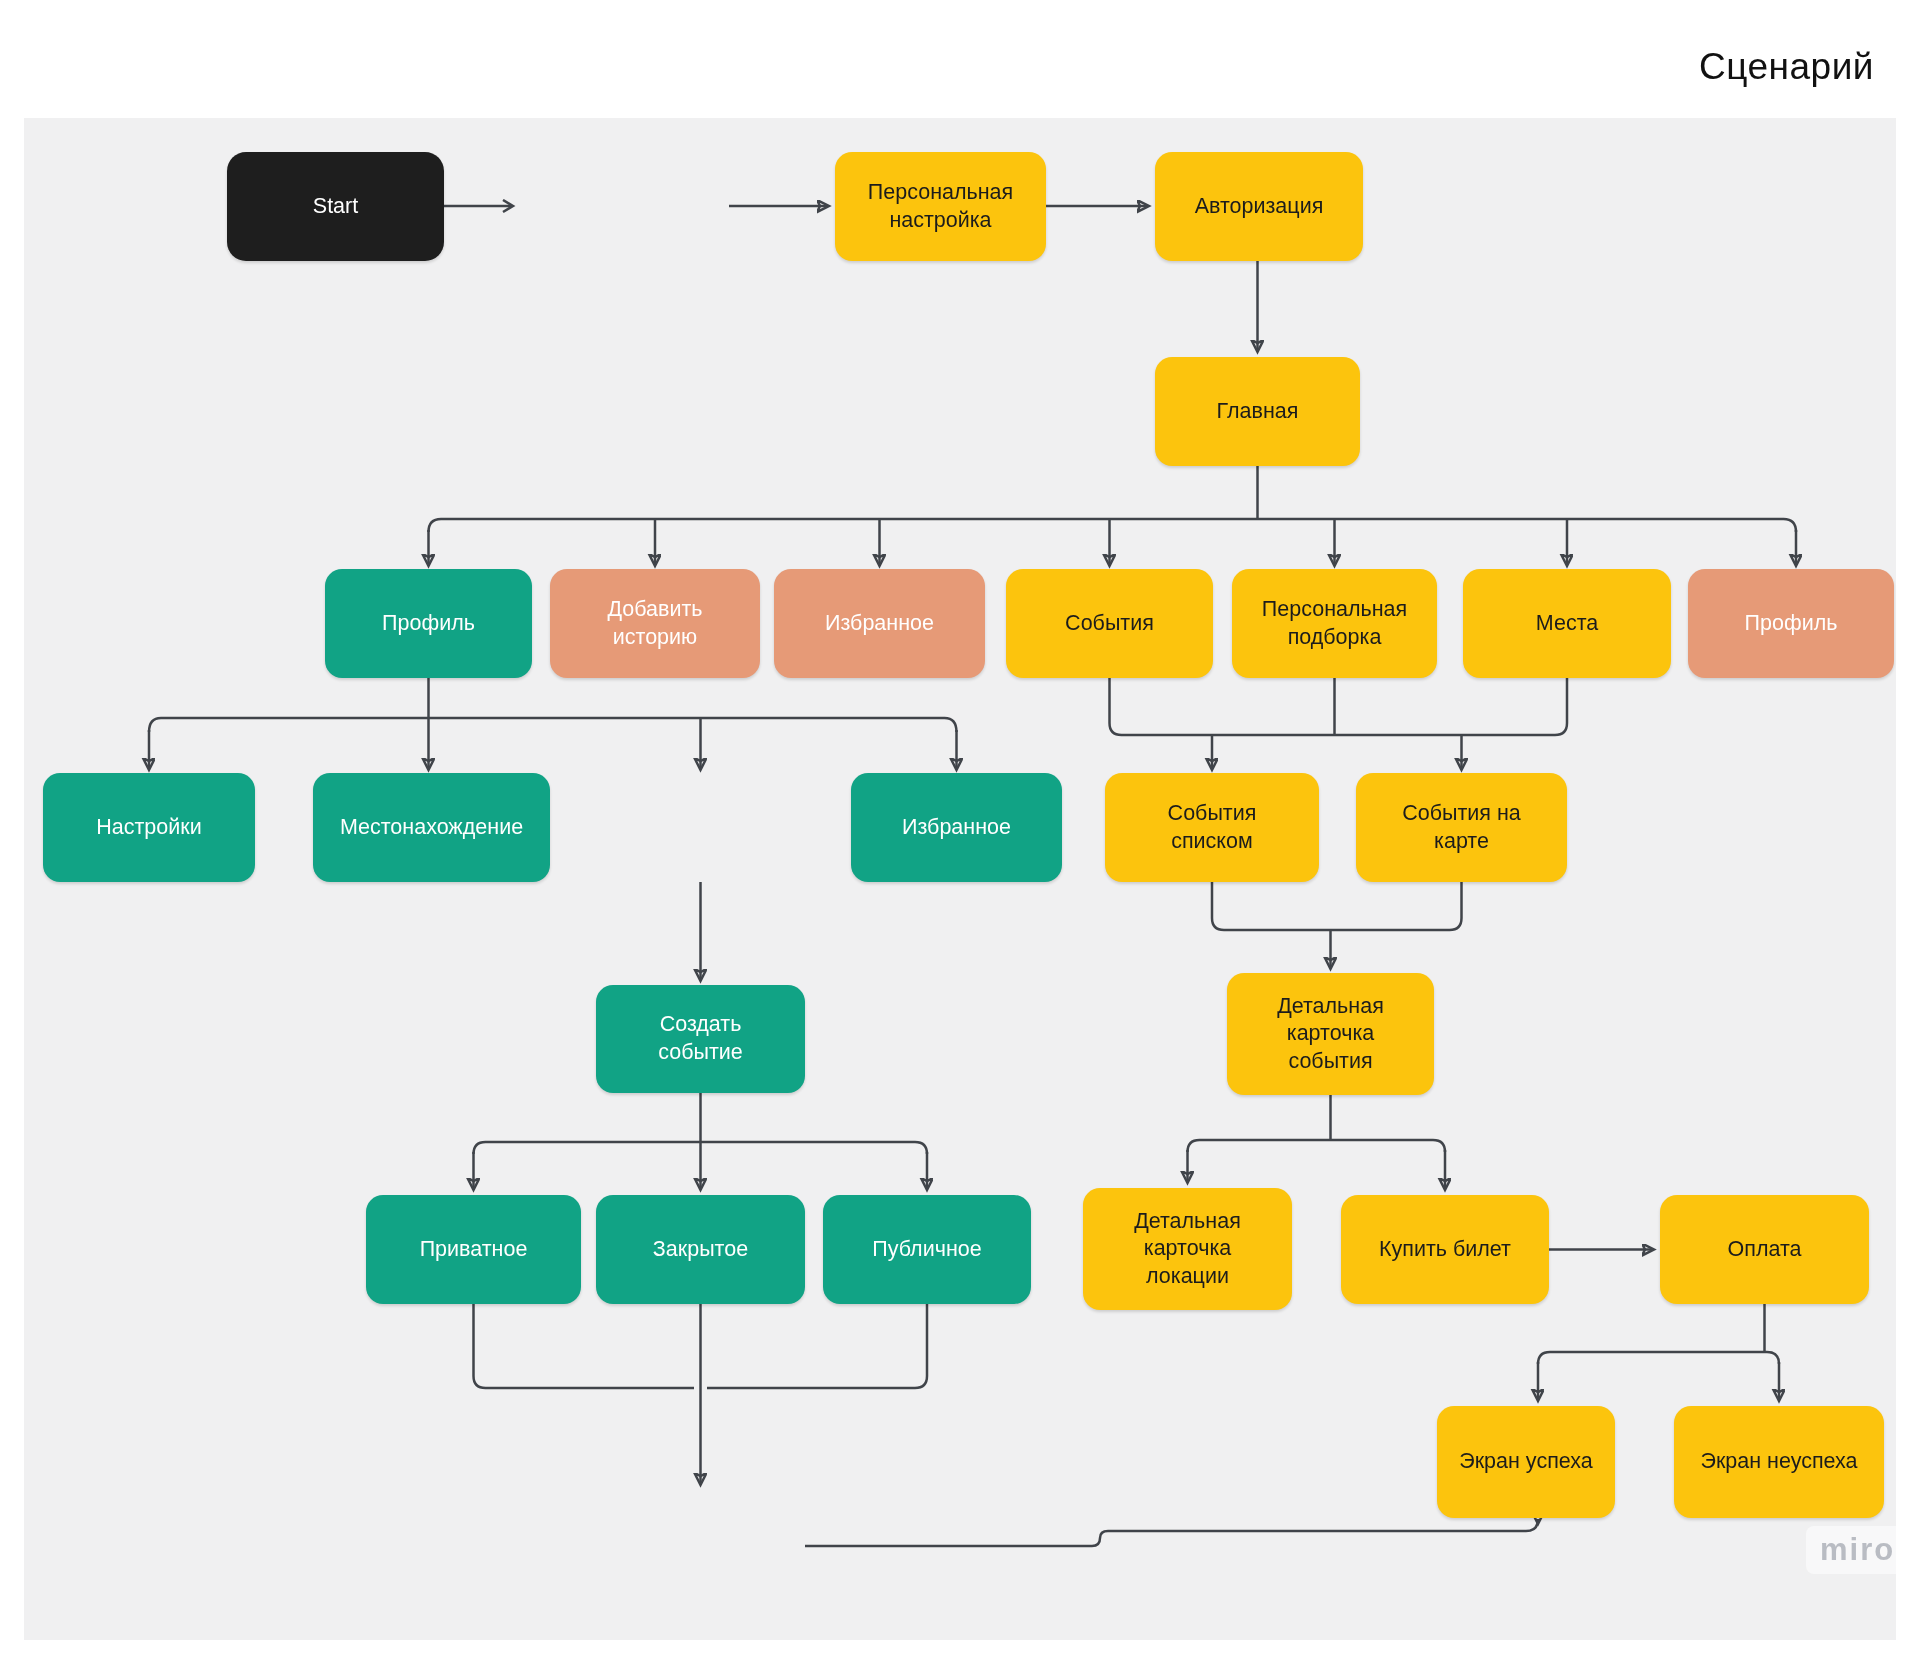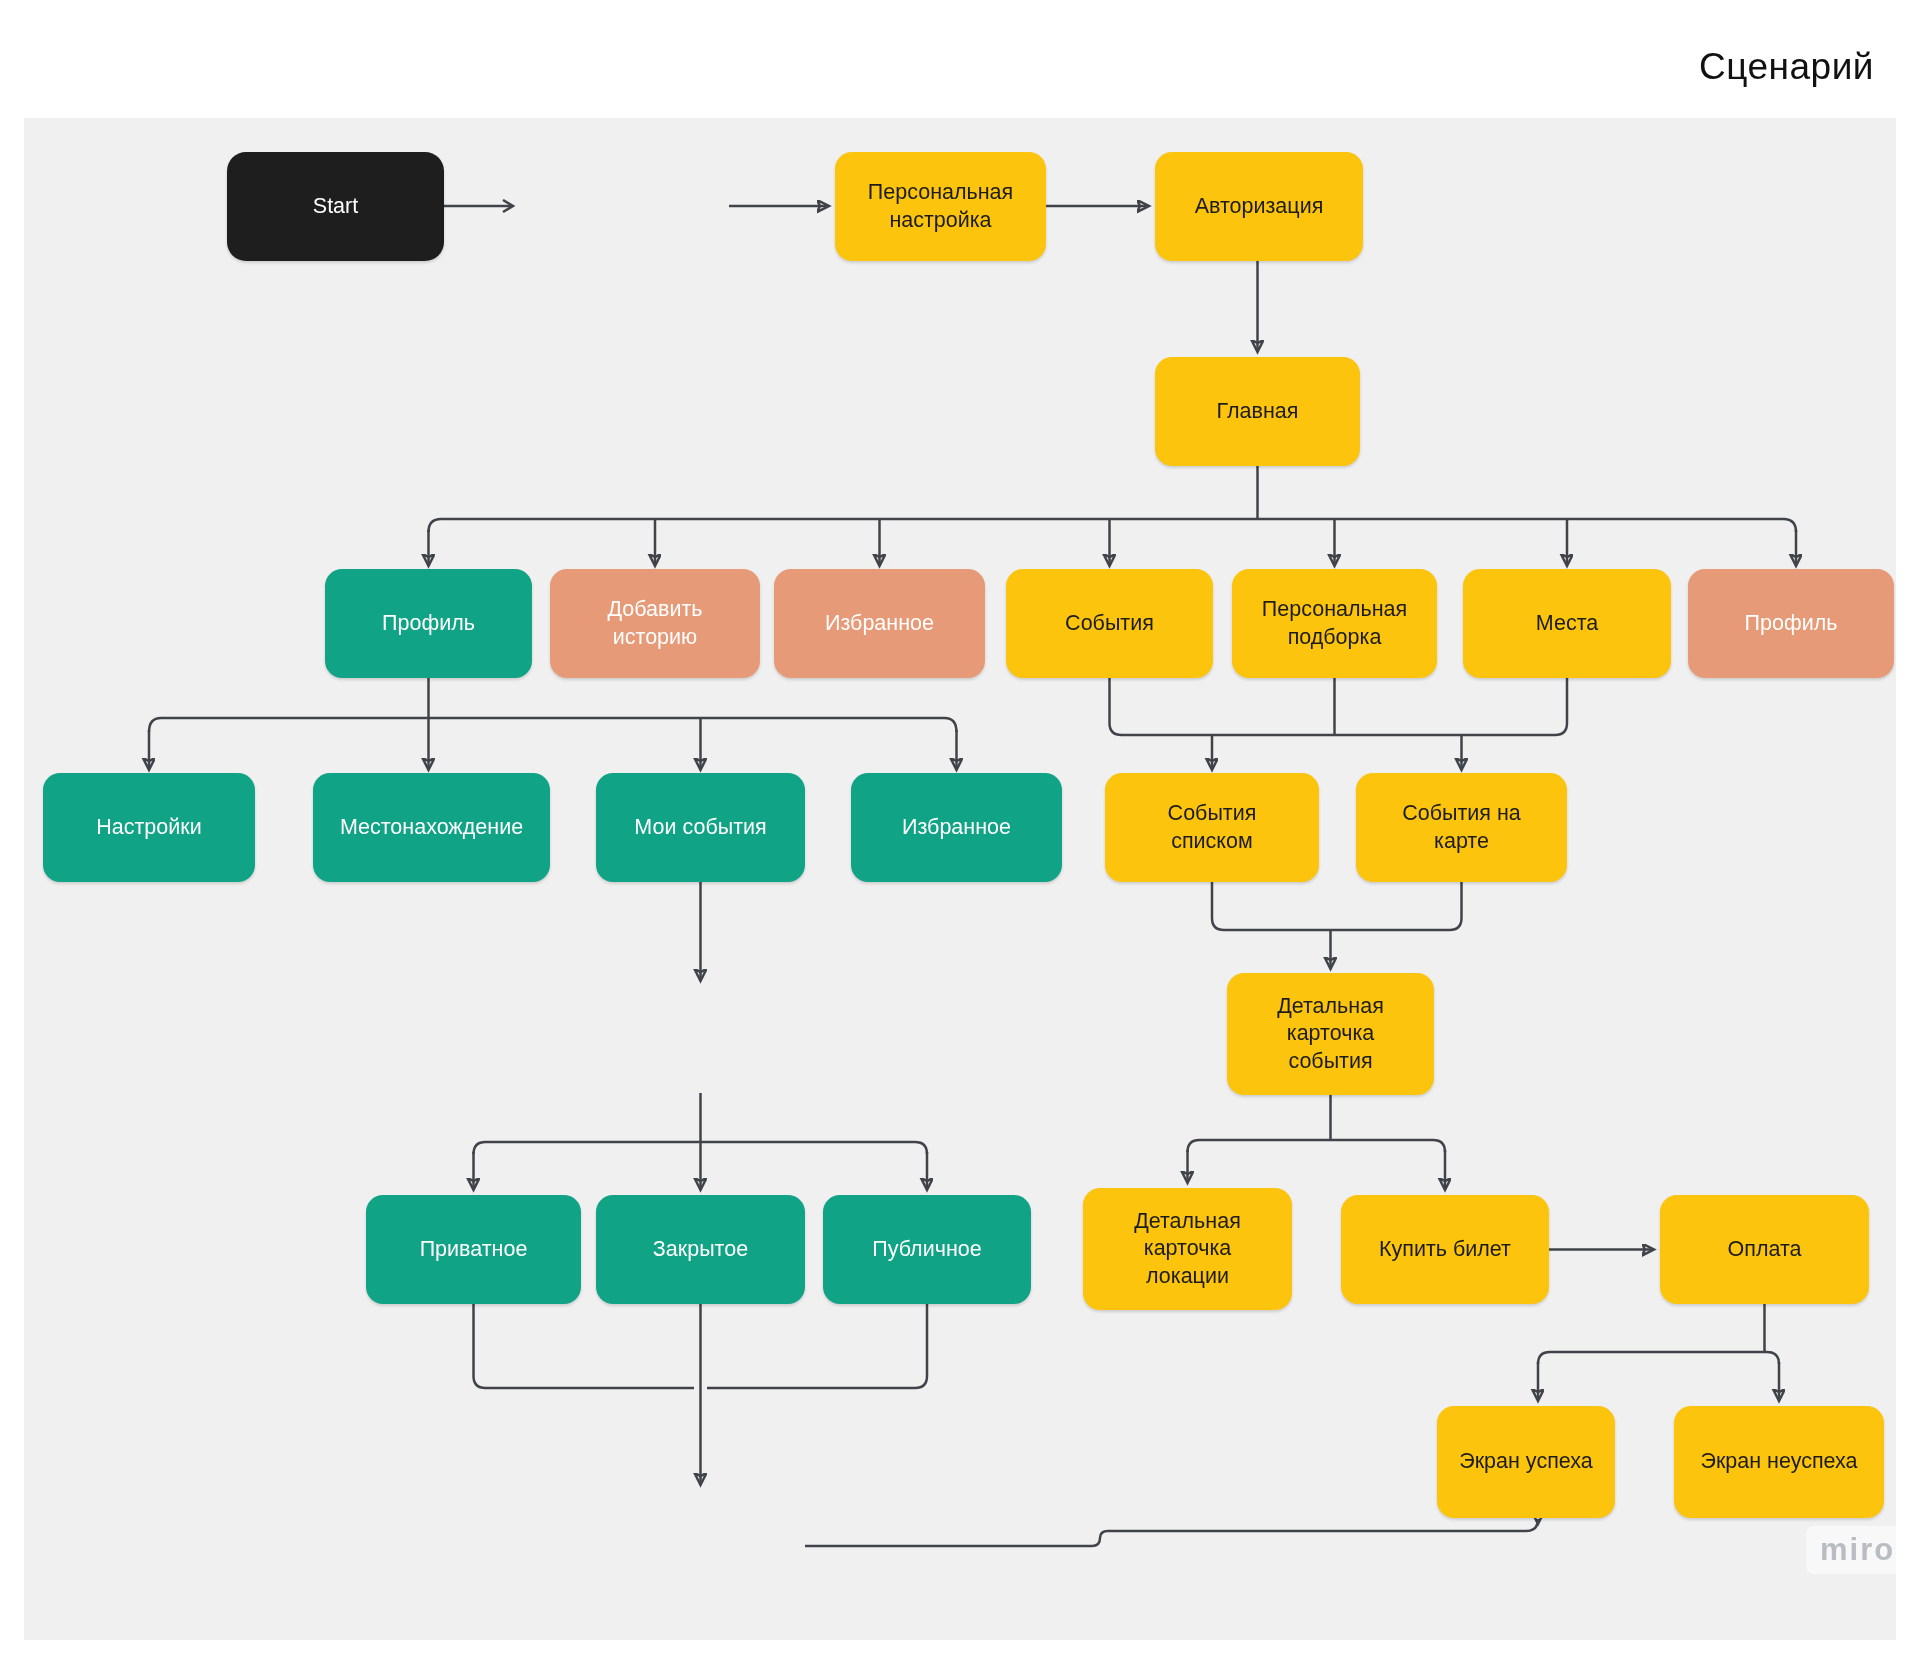--- a/index.html
+++ b/index.html
@@ -127,27 +127,28 @@
 историю</div>
   <div class="node salmon" style="left:774px;top:569px;width:211px;height:109px">Избранное</div>
   <div class="node yellow" style="left:1006px;top:569px;width:207px;height:109px">События</div>
   <div class="node yellow" style="left:1232px;top:569px;width:205px;height:109px">Персональная
 подборка</div>
   <div class="node yellow" style="left:1463px;top:569px;width:208px;height:109px">Места</div>
   <div class="node salmon" style="left:1688px;top:569px;width:206px;height:109px">Профиль</div>
 
   <div class="node green" style="left:43px;top:773px;width:212px;height:109px">Настройки</div>
   <div class="node green" style="left:313px;top:773px;width:237px;height:109px">Местонахождение</div>
-  <div class="node green" style="left:596px;top:773px;width:209px;height:109px">Мои события</div>
   <div class="node green" style="left:851px;top:773px;width:211px;height:109px">Избранное</div>
   <div class="node yellow" style="left:1105px;top:773px;width:214px;height:109px">События
 списком</div>
   <div class="node yellow" style="left:1356px;top:773px;width:211px;height:109px">События на
 карте</div>
 
+  <div class="node green" style="left:596px;top:985px;width:209px;height:108px">Создать
+событие</div>
   <div class="node yellow" style="left:1227px;top:973px;width:207px;height:122px">Детальная
 карточка
 события</div>
 
   <div class="node green" style="left:366px;top:1195px;width:215px;height:109px">Приватное</div>
   <div class="node green" style="left:596px;top:1195px;width:209px;height:109px">Закрытое</div>
   <div class="node green" style="left:823px;top:1195px;width:208px;height:109px">Публичное</div>
   <div class="node yellow" style="left:1083px;top:1188px;width:209px;height:122px">Детальная
 карточка
 локации</div>

